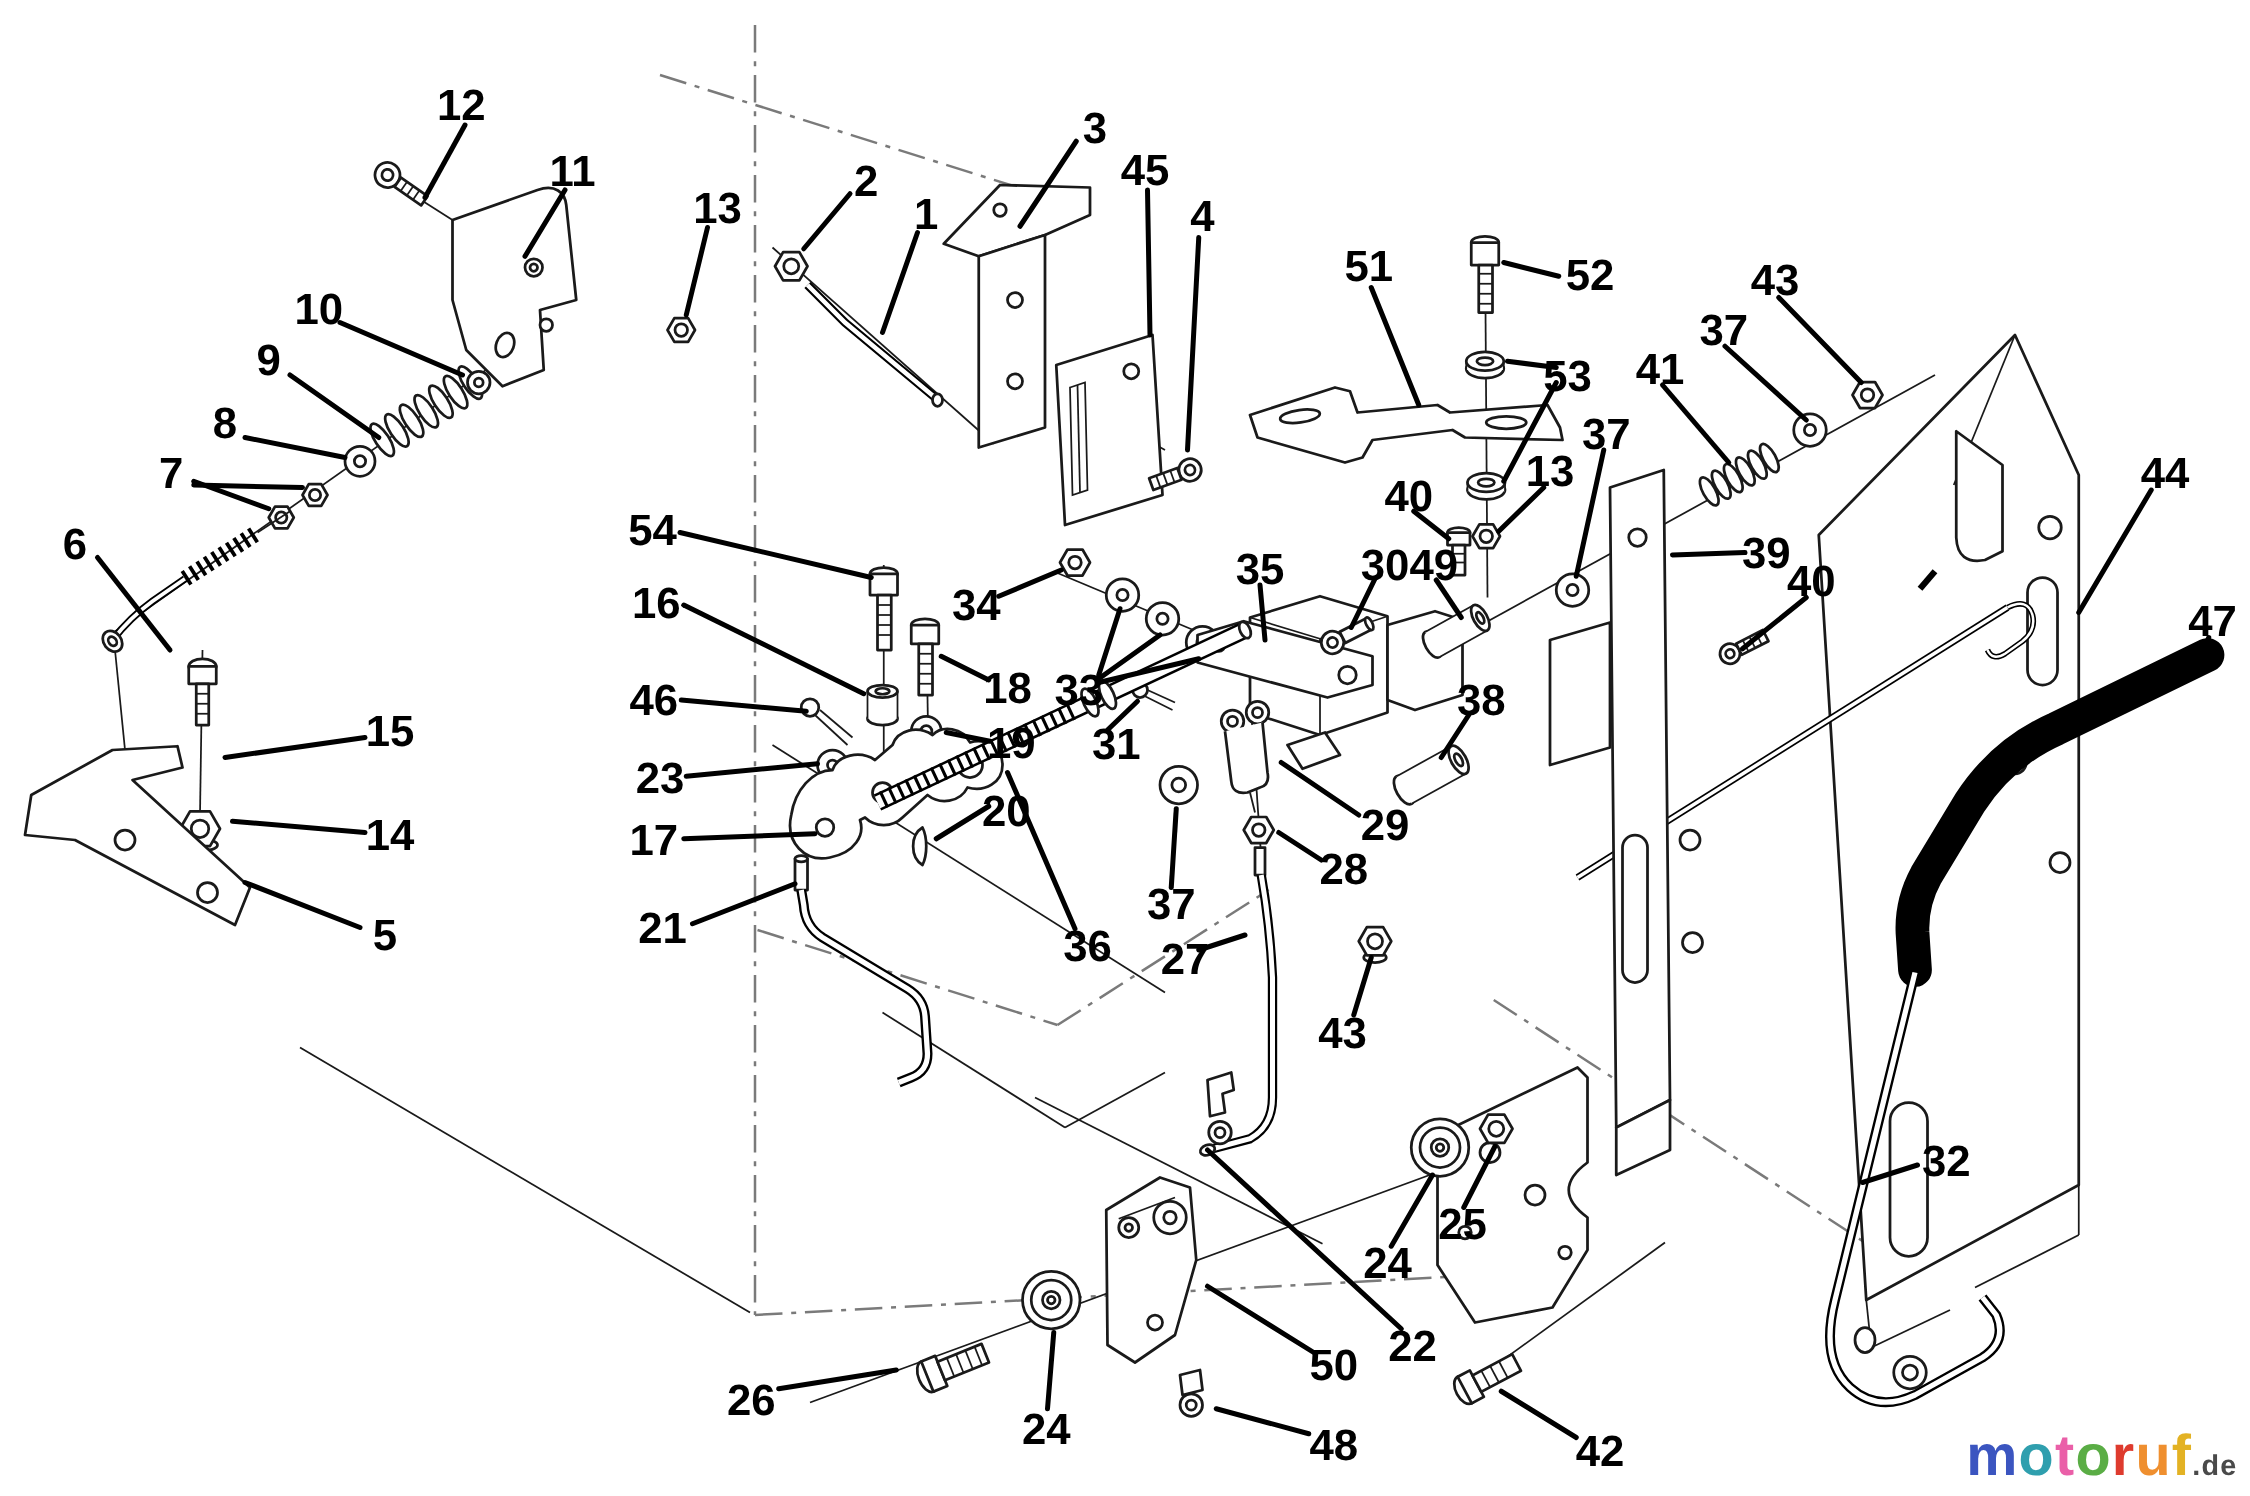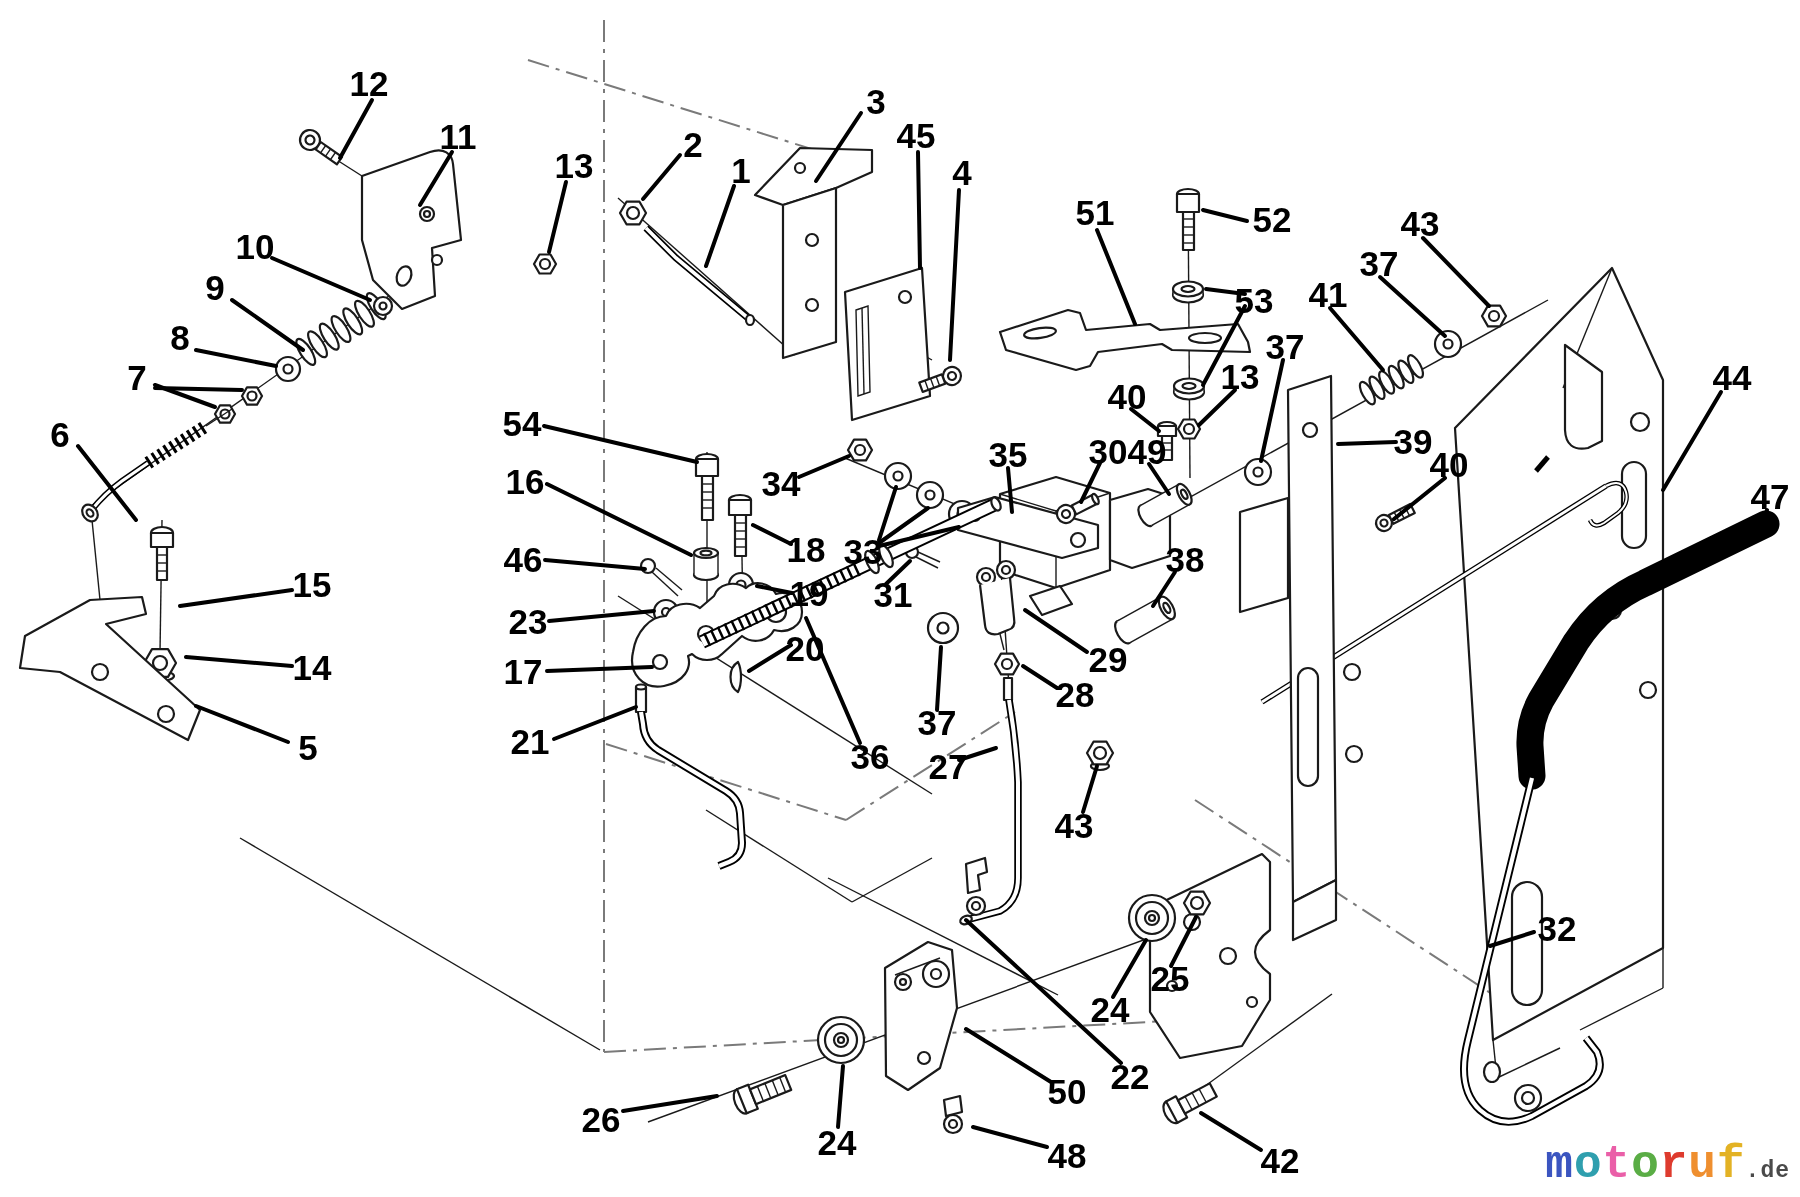--- a/index.html
+++ b/index.html
@@ -8,21 +8,21 @@
   #stage{position:absolute;left:0;top:0;width:1800px;height:1009px;}
   svg text.callout{font-family:"Liberation Sans",sans-serif;font-weight:bold;
        font-size:35px;fill:#000;text-anchor:middle;}
   .part{fill:#fff;stroke:#1a1a1a;stroke-width:2.2;stroke-linejoin:round;}
   .thin{stroke:#1a1a1a;stroke-width:1.4;fill:none;}
   .leader{stroke:#000;stroke-width:4;fill:none;stroke-linecap:round;}
   .dashdot{stroke:#7a7a7a;stroke-width:2;fill:none;stroke-dasharray:22 7 4 7;}
   .rodblack{stroke:#000;fill:none;}
   .rodwhite{stroke:#fff;fill:none;}
   #watermark{position:absolute;right:10px;bottom:6px;
-      font-family:Liberation Mono, monospace;font-weight:bold;font-size:46px;
+      font-family:Liberation Sans, sans-serif;font-weight:bold;font-size:46px;
       letter-spacing:1px;user-select:none;text-align:center;}
   #watermark .suffix{font-size:23px;font-weight:bold;}
 </style>
 </head>
 <body>
 
 <div id="stage">
 <svg width="1800" height="1197" viewBox="0 0 1800 1197" xmlns="http://www.w3.org/2000/svg">
 
   <g>

